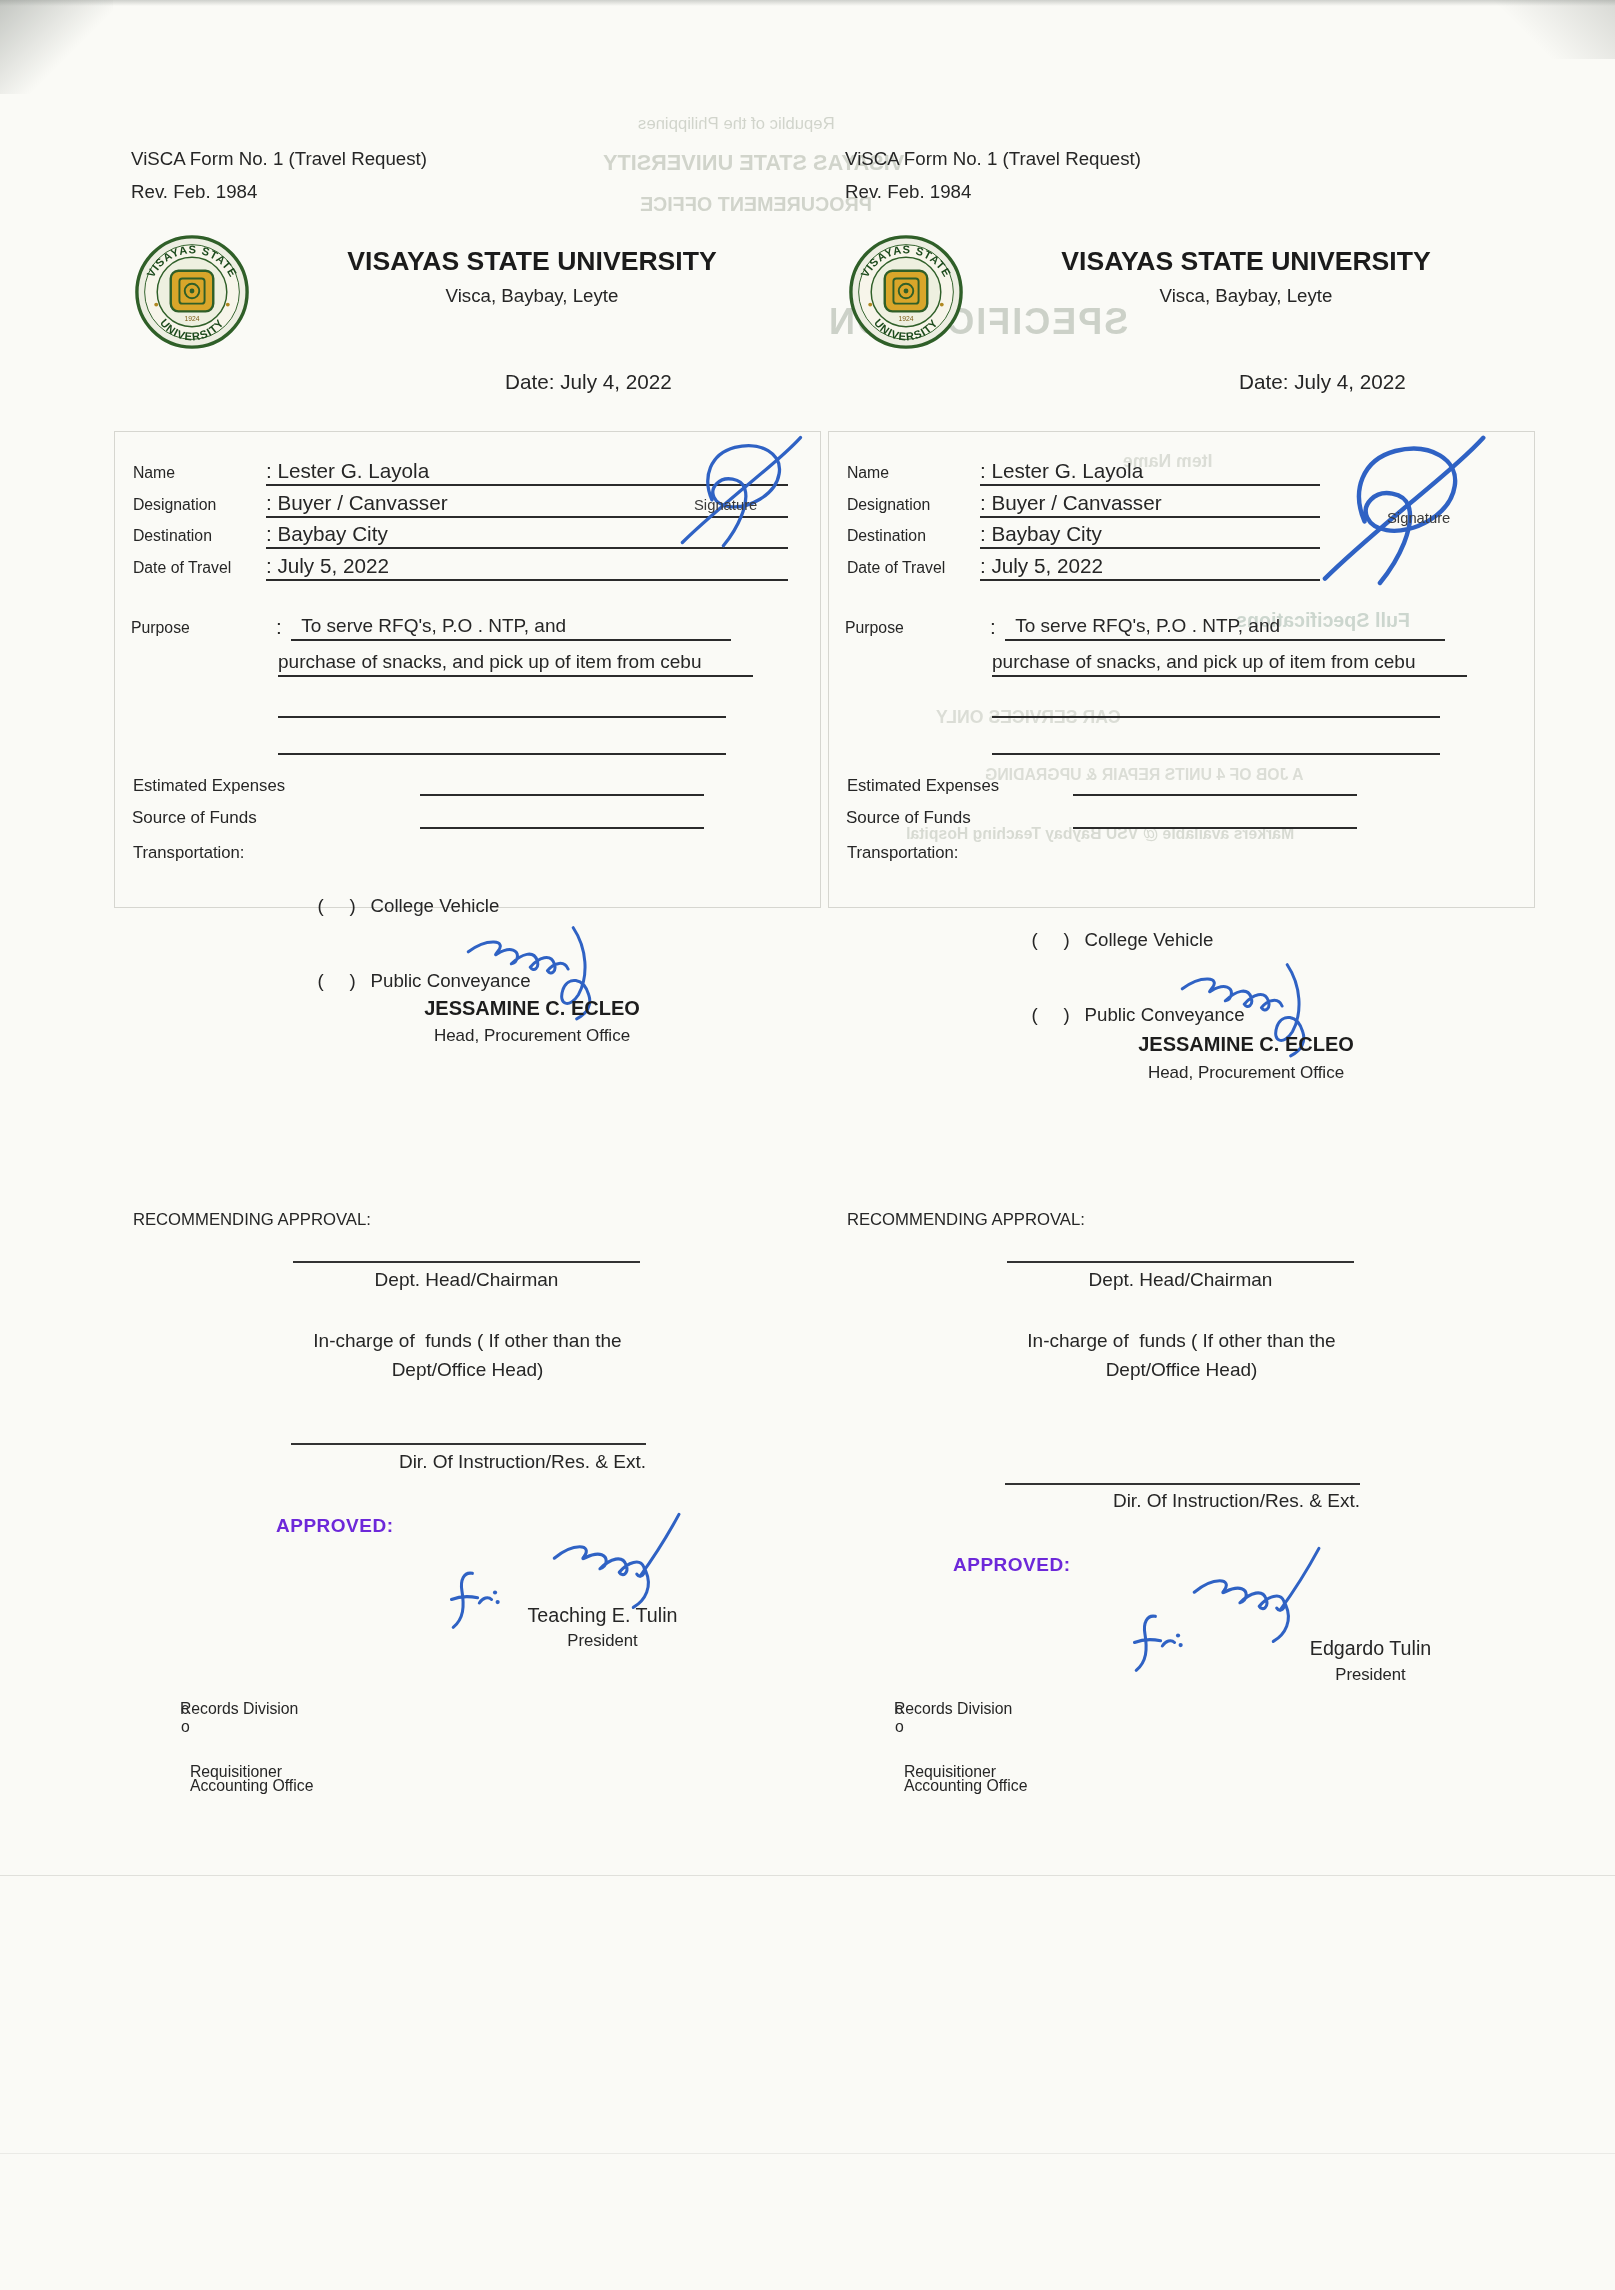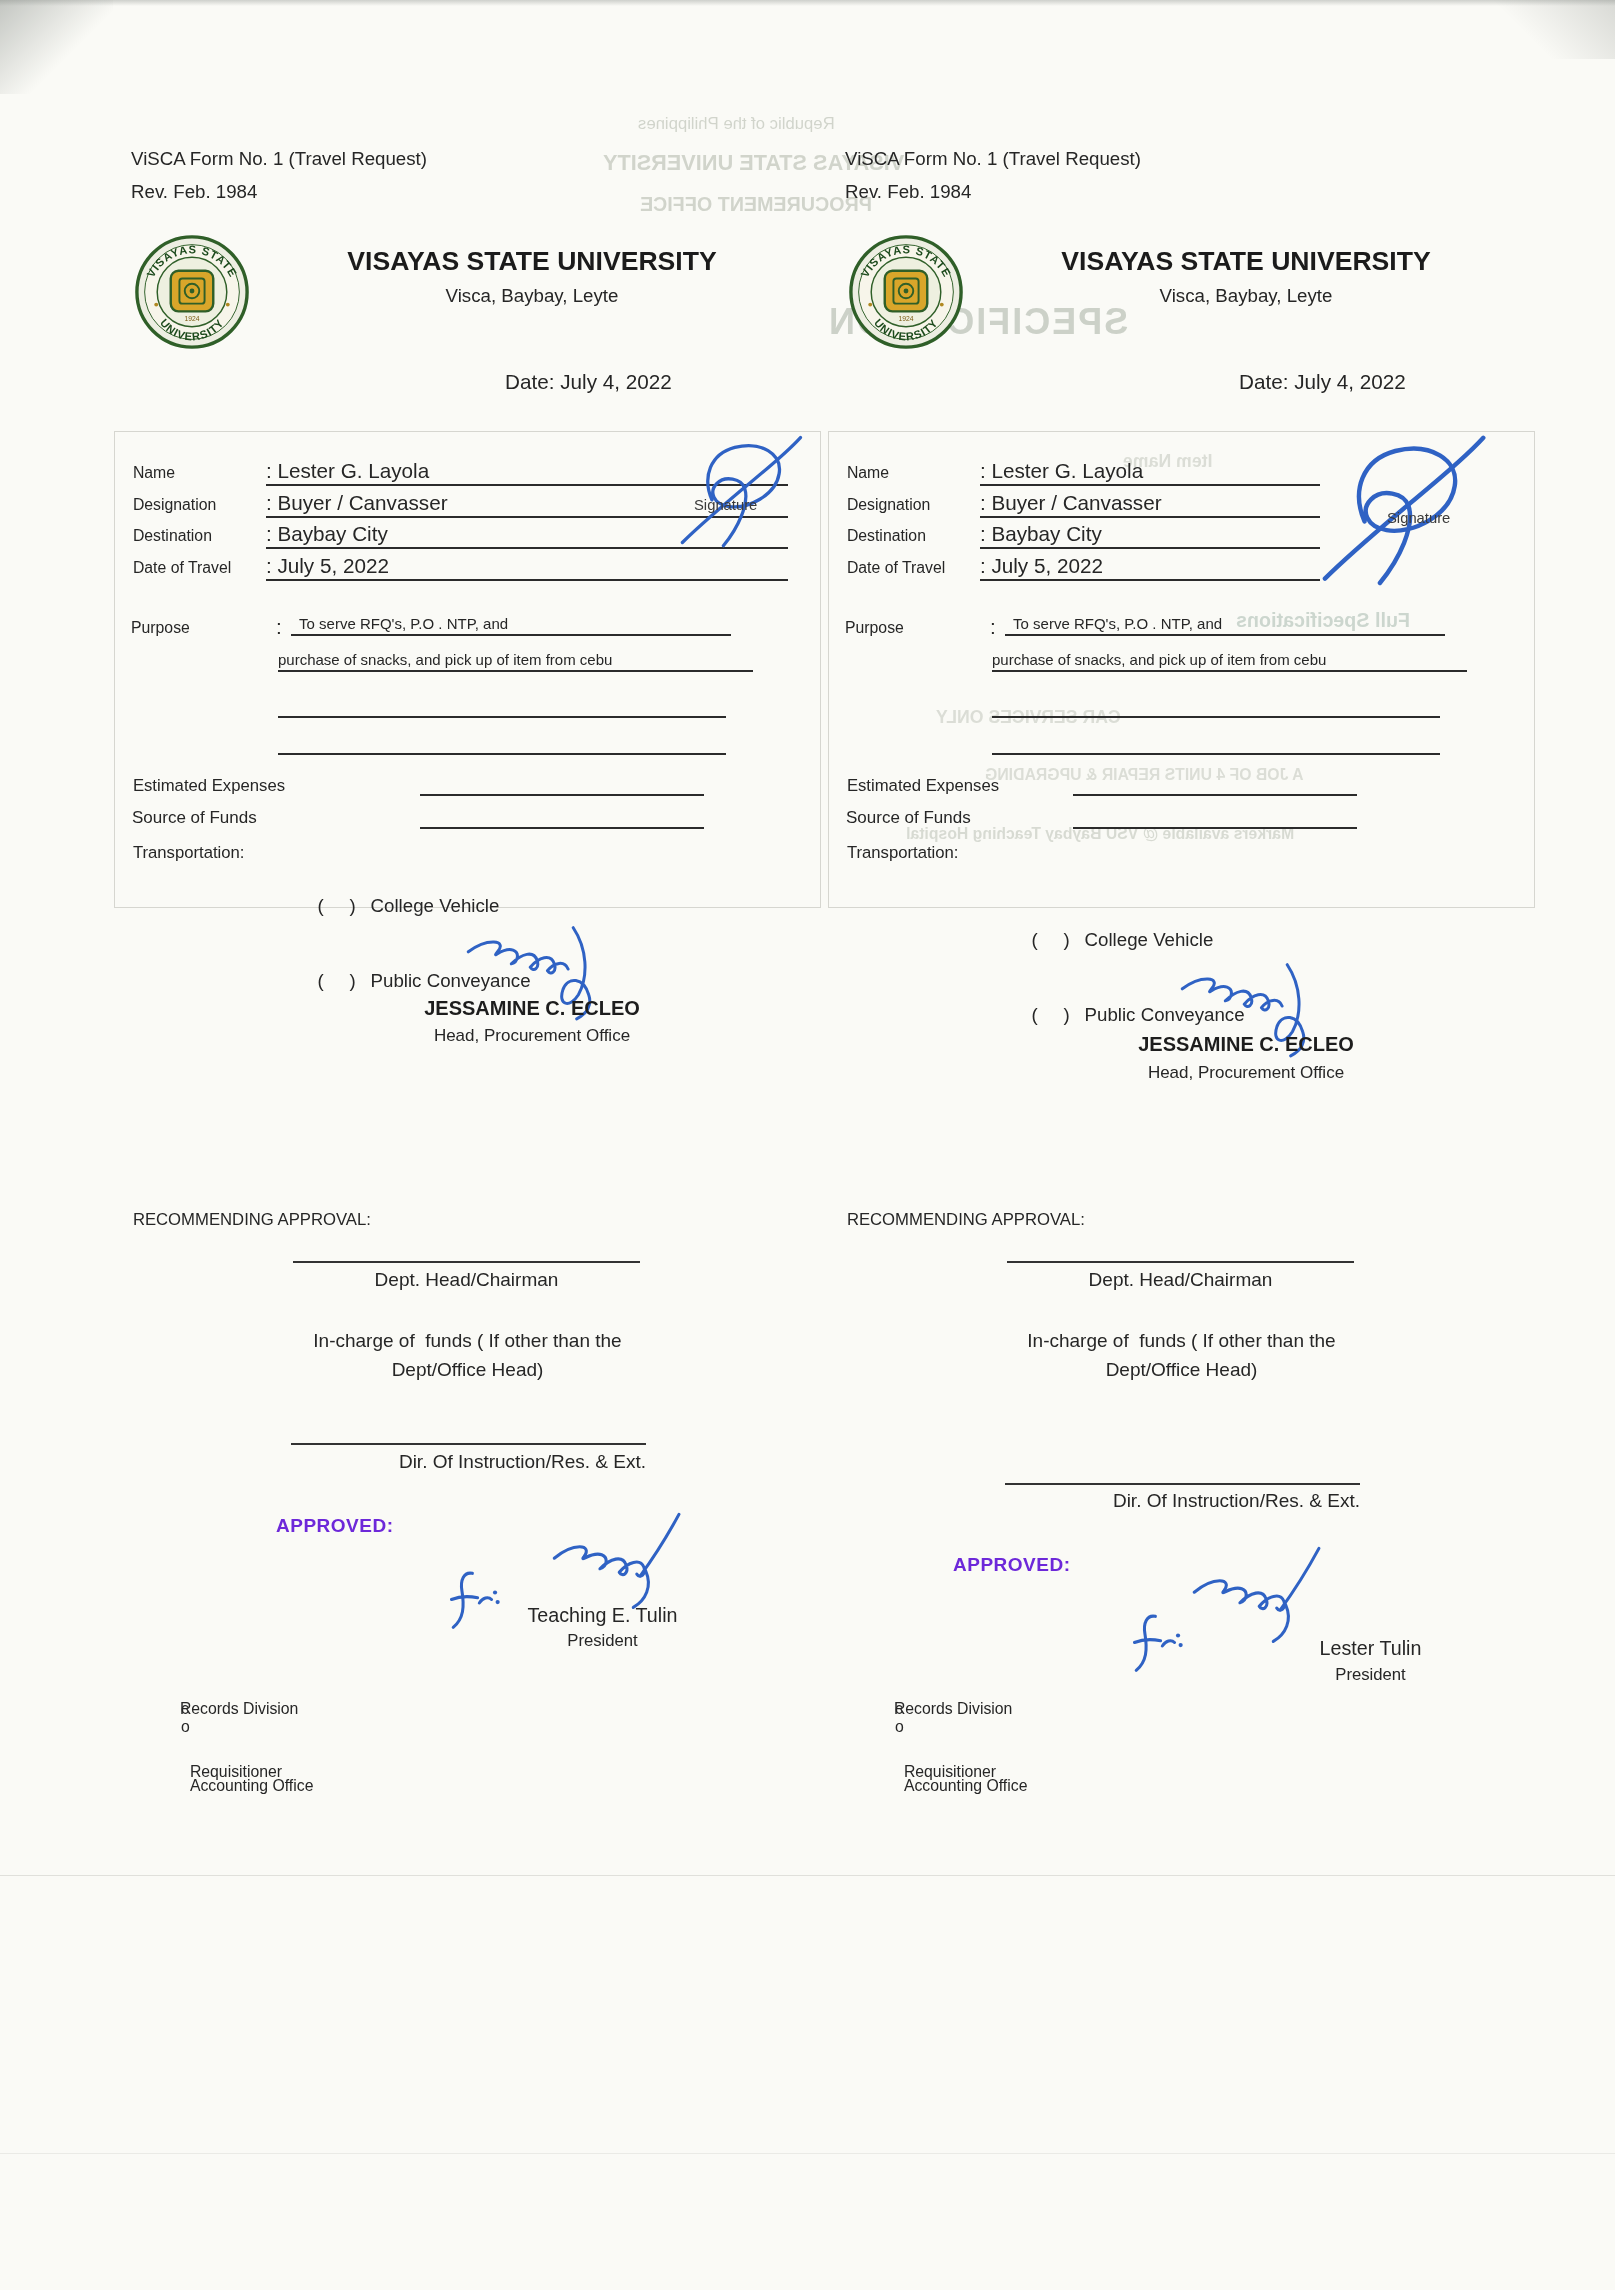--- a/index.html
+++ b/index.html
@@ -44,21 +44,21 @@
   .flabel{width:133px;font-size:15.8px;flex:none;white-space:pre;}
   .fvalue{font-size:20.7px;white-space:pre;width:522px;border-bottom:2px solid #2b2b2b;padding-bottom:1px;}
   .copy-b .fvalue{width:340px;}
   .sig-svg{position:absolute;fill:none;stroke:#2f62c4;stroke-linecap:round;stroke-linejoin:round;}
   .sig-a{left:527px;top:431px;width:163px;height:123px;}
   .copy-b .sig-a{left:443px;top:429px;width:225px;height:165px;}
   .sig-label{left:566px;top:497px;font-size:14.8px;color:#3a3a3a;}
   .copy-b .sig-label{left:545px;top:510px;}
   .p-label{left:3px;top:619px;font-size:15.8px;}
   .p-colon{left:148px;top:615px;font-size:20.7px;}
-  .pline{position:absolute;font-size:15px;white-space:pre;border-bottom:2px solid #2b2b2b;padding-bottom:2px;}
+  .pline{position:absolute;font-size:19px;white-space:pre;border-bottom:2px solid #2b2b2b;padding-bottom:2px;}
   .p1{left:163px;top:615px;width:440px;}
   .p2{left:150px;top:651px;width:475px;}
   .uline{position:absolute;height:0;border-top:2px solid #2b2b2b;}
   .u1{left:150px;top:716px;width:448px;}
   .u2{left:150px;top:753px;width:448px;}
   .est{left:4.9px;top:776px;font-size:16.7px;}
   .src{left:4px;top:808px;font-size:17px;}
   .eline1{left:292px;top:794px;width:284px;}
   .eline2{left:292px;top:827px;width:284px;}
   .copy-b .eline1,.copy-b .eline2{left:231px;}
@@ -340,21 +340,21 @@
       <path d="M12 40 C22 36 32 36 42 38" stroke-width="3.5"></path>
       <path d="M44 44 C48 38 54 36 58 40" stroke-width="3.5"></path>
       <circle cx="62" cy="32" r="2.4" fill="#2f62c4" stroke="none"></circle>
       <circle cx="65" cy="43" r="2.4" fill="#2f62c4" stroke="none"></circle>
     </svg>
     <svg class="sig-svg sig-c" viewBox="0 0 180 120">
       <path d="M14 58 C36 40 58 42 48 56 C42 64 56 50 68 54 C76 57 74 68 66 70 C78 58 92 54 96 66 C99 75 92 80 88 74 C98 62 112 58 116 68 C119 76 112 82 108 76" stroke-width="3.5"></path>
       <path d="M112 78 C128 56 142 34 156 8" stroke-width="3.5"></path>
       <path d="M118 72 C126 90 118 106 104 114" stroke-width="3.5"></path>
     </svg>
-    <div class="t pres-name">Lester Tulin</div>
+    <div class="t pres-name">Edgardo Tulin</div>
     <div class="t pres-title">President</div>
 
     <div class="ccb">
       <span class="cc">c o</span>
       <span class="cci0">Records Division</span>
       <span class="cci1">Accounting Office</span>
       <span class="cci2">Requisitioner</span>
     </div>
   </div>
 </div>

